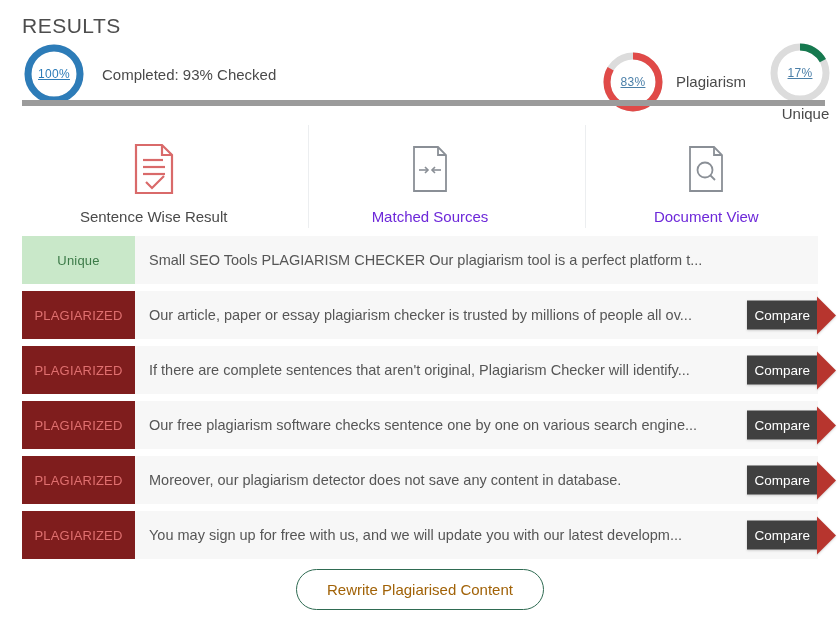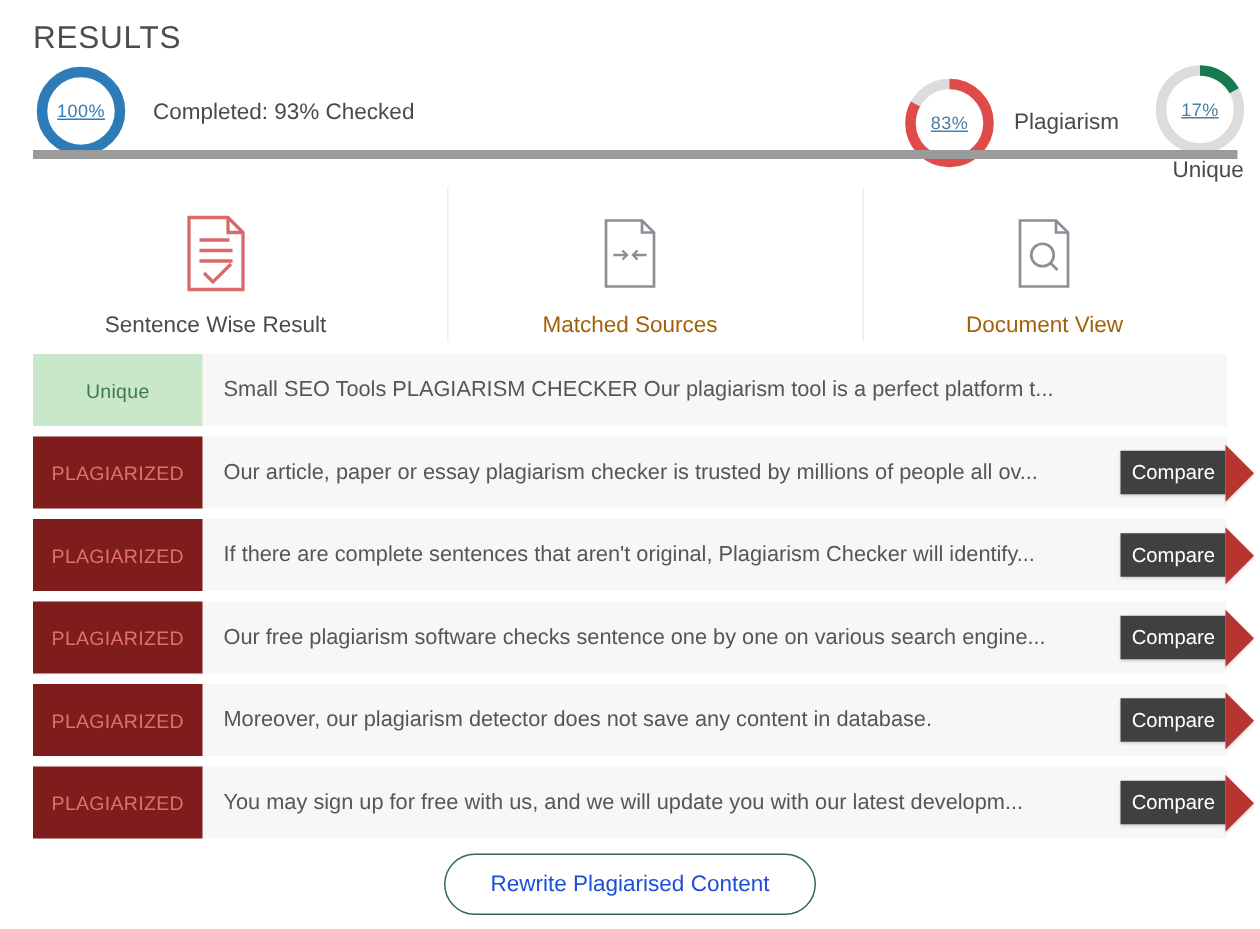--- a/index.html
+++ b/index.html
@@ -86,21 +86,21 @@
     top: 100px;
     width: 803px;
     height: 6px;
     background: #9b9b9b;
   }
 
   
   #tabs {
     position: absolute;
     top: 122px;
-    left: 22px;
+    left: 32px;
     width: 796px;
     height: 108px;
     display: flex;
     gap: 33px;
   }
   .tab {
     flex: 1 1 0;
     display: flex;
     flex-direction: column;
     align-items: center;
@@ -117,21 +117,21 @@
     bottom: 2px;
     width: 1px;
     background: #eceef0;
   }
   .tab-icon { height: 50px; display: flex; align-items: center; }
   .tab-label {
     margin-top: 14px;
     font-size: 15px;
   }
   .tab-label.active { color: #4a4a4a; }
-  .tab-label.link  { color: #a16207; }
+  .tab-label.link  { color: #6d28d9; }
 
   
   #results-list {
     position: absolute;
     top: 236px;
     left: 22px;
     width: 796px;
   }
   .result-row {
     position: relative;
@@ -340,14 +340,14 @@
       <div class="badge plagiarized">PLAGIARIZED</div>
       <div class="sentence">You may sign up for free with us, and we will update you with our latest developm...</div>
       <div class="compare-btn">
         <div class="compare-body">Compare</div>
         <div class="compare-arrow"></div>
       </div>
     </div>
   </div>
 
 <div id="rewrite-wrap">
-  <button id="rewrite-btn" style="color: #1d4ed8; border-color: rgb(47, 107, 82);">Rewrite Plagiarised Content</button>
+  <button id="rewrite-btn" style="color: #a16207; border-color: rgb(47, 107, 82);">Rewrite Plagiarised Content</button>
 </div>
 
 </body></html>

